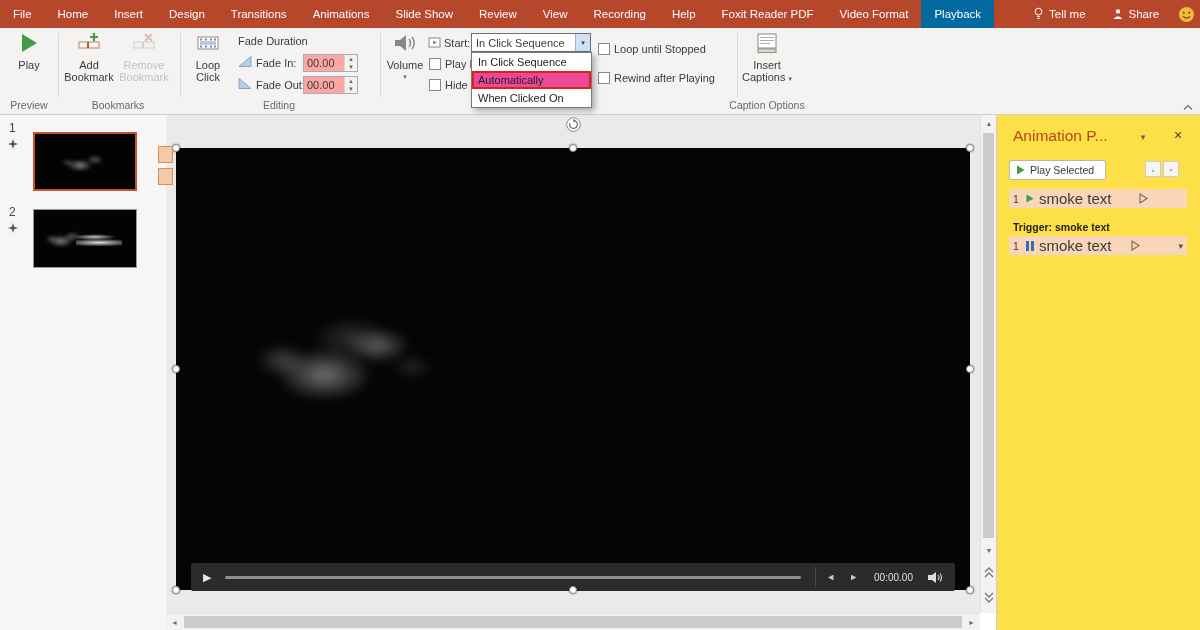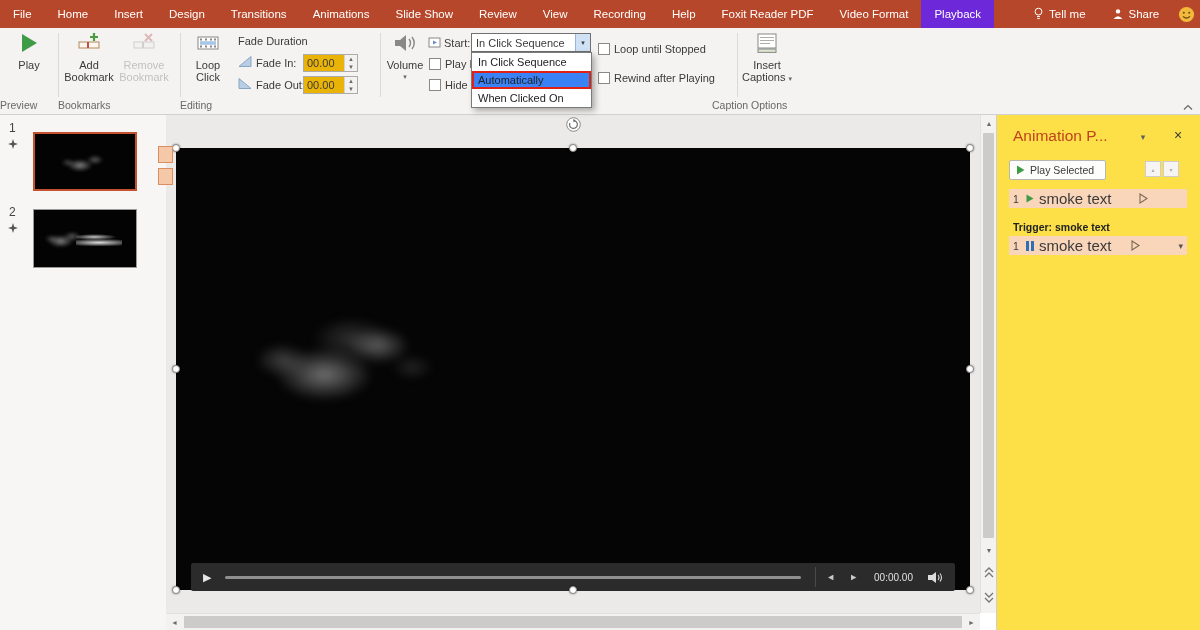--- a/index.html
+++ b/index.html
@@ -5,55 +5,55 @@
   * { margin:0; padding:0; box-sizing:border-box; }
   html,body { width:1200px; height:630px; }
   body { font-family:"Liberation Sans", sans-serif; background:#fff; overflow:hidden; }
   .app { position:relative; width:1200px; height:630px; background:#fff; overflow:hidden; }
   .abs { position:absolute; }
 
   
   .titlebar { position:absolute; left:0; top:0; width:1200px; height:28px;
     background:#B7472A; color:#fff; display:flex; align-items:stretch; font-size:11.5px; }
   .tab { padding:0 13px; line-height:28px; white-space:nowrap; cursor:default; }
-  .tab.active { background:#6d28d9; }
+  .tab.active { background:#0369a1; }
   .tab.tellme { margin-left:26px; display:flex; align-items:center; gap:5px; }
   .tb-spacer { flex:1; }
   .tab.share { display:flex; align-items:center; gap:5px; }
   .smiley { width:34px; display:flex; align-items:center; justify-content:center; }
 
   
   .ribbon { position:absolute; left:0; top:28px; width:1200px; height:87px;
     background:#F4F3F2; border-bottom:1px solid #D2D0CE; font-size:11px; color:#3B3A39; }
   .sep { position:absolute; top:5px; height:64px; width:1px; background:#DCDAD8; }
-  .glabel { position:absolute; top:71px; font-size:10.5px; color:#6A6865; white-space:nowrap; }
+  .glabel { position:absolute; top:71px; font-size:10.5px; color:#6A6865; text-align:center; white-space:nowrap; }
   .bigbtn { position:absolute; top:3px; display:flex; flex-direction:column; align-items:center;
     text-align:center; font-size:11px; color:#3B3A39; line-height:12px; cursor:default; }
   .bigbtn svg { margin-bottom:4px; }
   .bigbtn.disabled { opacity:.55; color:#9A9896; }
   .rlabel { position:absolute; font-size:11px; color:#3B3A39; line-height:14px; white-space:nowrap; }
   .cb { position:absolute; width:12px; height:12px; border:1px solid #8A8886; background:#fff; }
-  .spin { position:absolute; width:55px; height:18px; border:1px solid #ABABAB; background:#eab308; display:flex; }
+  .spin { position:absolute; width:55px; height:18px; border:1px solid #ABABAB; background:#fca5a5; display:flex; }
   .spin input { flex:1; min-width:0; border:0; outline:0; font-size:11px; padding:0 3px;
     font-family:"Liberation Sans", sans-serif; color:#3B3A39; background:transparent; }
   .spin .arrows { width:13px; border-left:1px solid #D6D4D2; display:flex; flex-direction:column; }
   .spin .arrows div { flex:1; font-size:6px; line-height:8px; text-align:center; color:#6A6865; background:#F3F2F1; }
   .combo { position:absolute; left:471px; top:5px; width:120px; height:19px; border:1px solid #707070;
     background:#fff; display:flex; align-items:center; font-size:11px; }
   .combo .txt { flex:1; padding-left:4px; white-space:nowrap; overflow:hidden; }
   .combo .btn { width:15px; height:100%; background:#CFE1F5; border-left:1px solid #9AB5D5;
     display:flex; align-items:center; justify-content:center; font-size:7px; color:#3B3A39; }
   .collapse-btn { position:absolute; left:1180px; top:73px; width:16px; height:13px;
     display:flex; align-items:center; justify-content:center; }
 
   
   .dd { position:absolute; left:471px; top:52px; width:121px; background:#fff;
     border:1px solid #7A7A7A; box-shadow:3px 3px 6px rgba(0,0,0,.3); z-index:60; font-size:11px; color:#222; }
   .dd-item { height:18px; line-height:18px; padding-left:6px; white-space:nowrap; overflow:hidden; }
-  .dd-item.hl { background:#3b82f6; border:2px solid #DF2118; line-height:14px; padding-left:4px; }
+  .dd-item.hl { background:#ec4899; border:2px solid #DF2118; line-height:14px; padding-left:4px; }
 
   
   .slides-panel { position:absolute; left:0; top:115px; width:166px; height:515px; background:#F7F6F5; }
   .thumb { position:absolute; background:#030303; overflow:hidden; }
   .slide-num { position:absolute; font-size:12px; color:#444; }
   .star svg { display:block; }
 
   
   .editor { position:absolute; left:166px; top:115px; width:814px; height:498px; background:#EBEAE9; overflow:hidden; }
   .video { position:absolute; left:10px; top:33px; width:794px; height:442px; background:#050505; }

